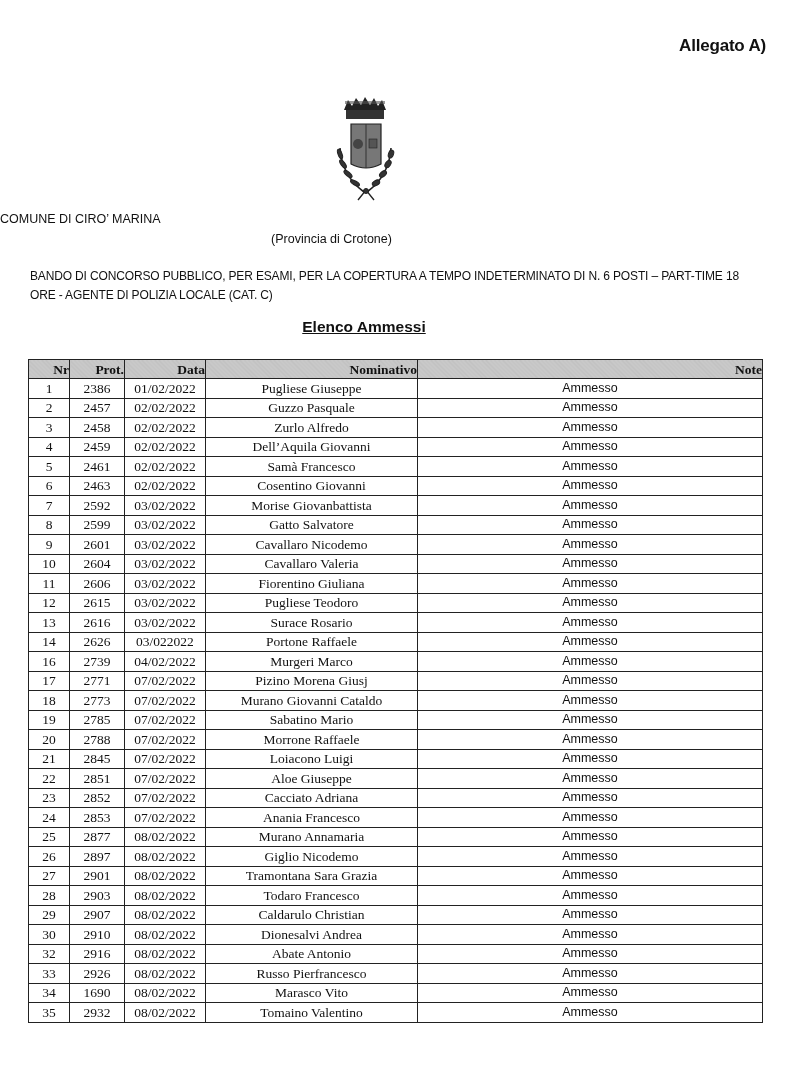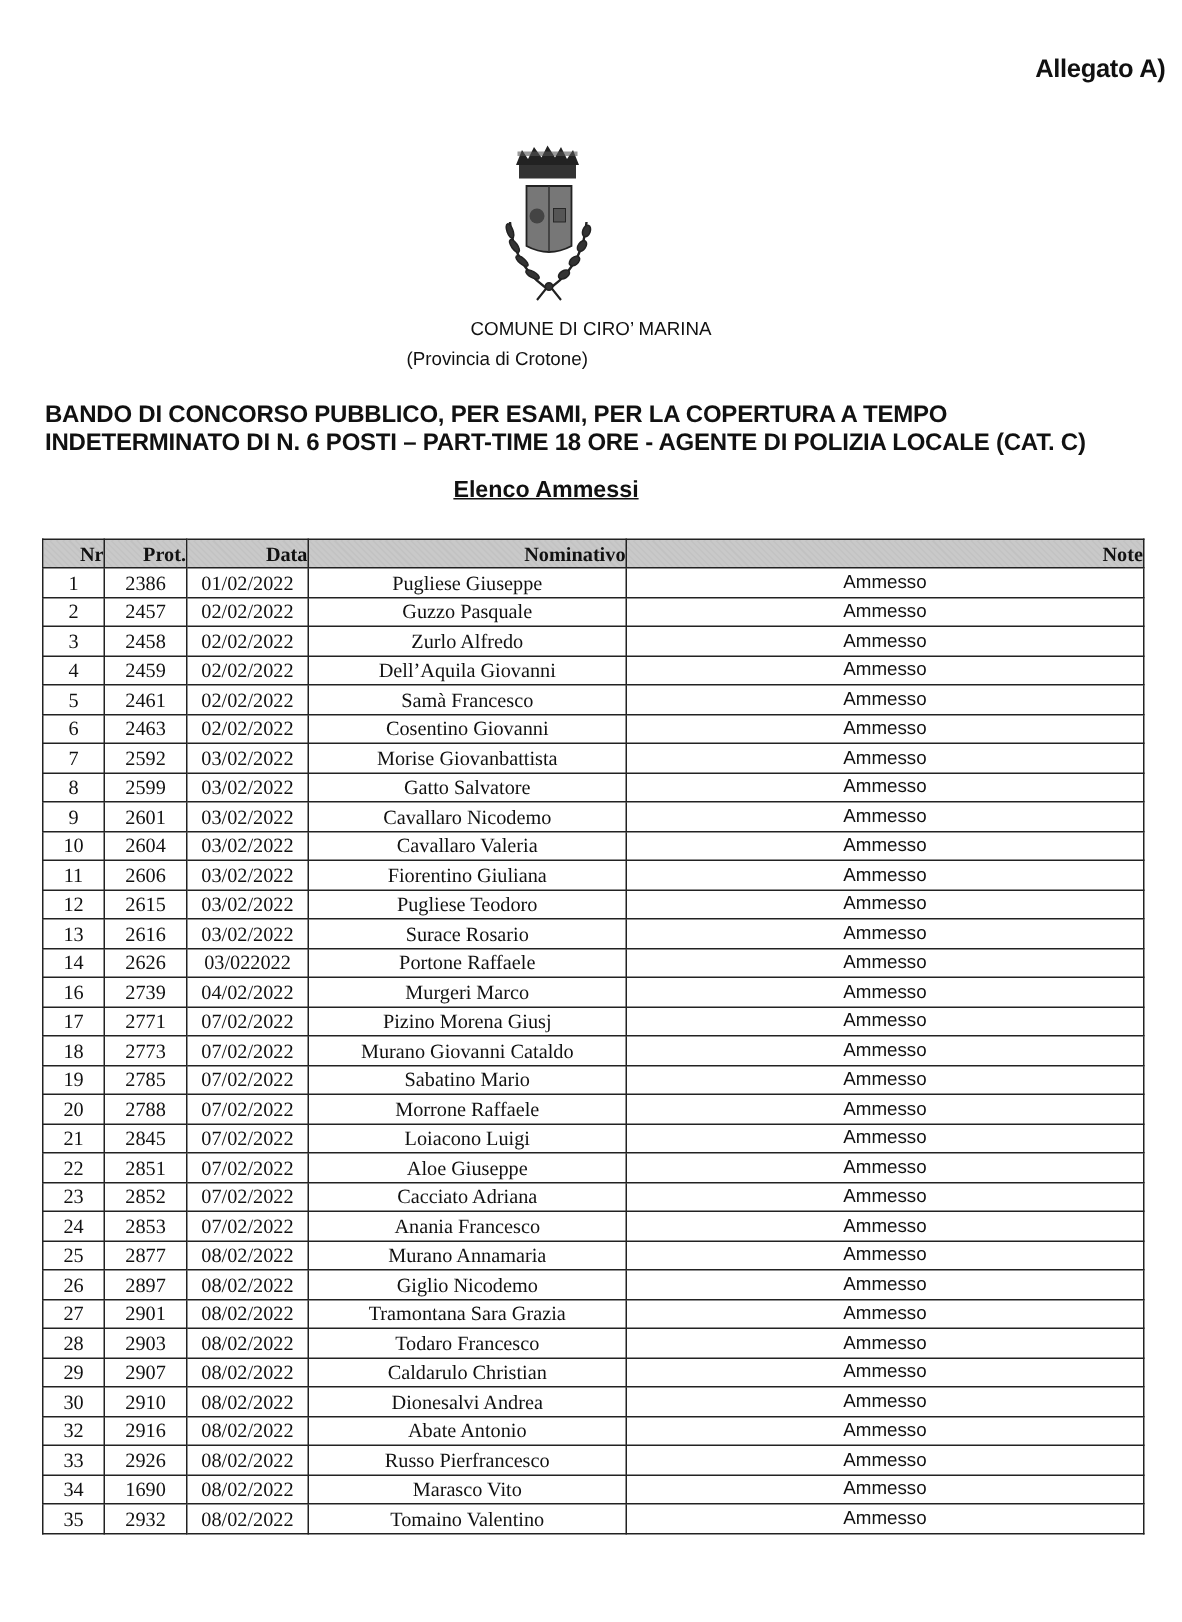--- a/index.html
+++ b/index.html
@@ -1,24 +1,24 @@
 <!DOCTYPE html>
 <html><head>
 <meta charset="utf-8">
 <style>
   html, body { margin: 0; padding: 0; background: #ffffff; }
   body { width: 788px; height: 1081px; position: relative; overflow: hidden; color: #111; }
   .sans { font-family: "Liberation Sans", "DejaVu Sans", sans-serif; }
   .serif { font-family: "Liberation Serif", "DejaVu Serif", serif; }
 
-  .allegato { position: absolute; right: 11px; top: 36px; font-size: 17px; font-weight: bold; letter-spacing: -0.2px; }
+  .allegato { position: absolute; right: 22px; top: 36px; font-size: 17px; font-weight: bold; letter-spacing: -0.2px; }
   .crest { position: absolute; left: 318px; top: 96px; width: 96px; width: 95px; height: 110px; }
-  .comune { position: absolute; left: 0; width: 788px; text-align: center; top: 212px; font-size: 12.5px; }
+  .comune { position: absolute; left: 0; width: 788px; text-align: left; top: 212px; font-size: 12.5px; }
   .provincia { position: absolute; left: 0; width: 663px; text-align: center; top: 232px; font-size: 12.5px; }
-  .bando { position: absolute; left: 30px; top: 267px; width: 730px; font-size: 16px; font-weight: bold; line-height: 19px; letter-spacing: -0.15px; }
+  .bando { position: absolute; left: 30px; top: 267px; width: 730px; font-size: 12px; font-weight: normal; line-height: 19px; letter-spacing: -0.15px; }
   .elenco { position: absolute; left: 0; width: 728px; text-align: center; top: 318px; font-size: 15.5px; font-weight: bold; text-decoration: underline; }
 
   table.list { position: absolute; left: 28px; top: 359px; width: 734px; border-collapse: collapse; table-layout: fixed; font-size: 13.5px; }
   table.list th, table.list td { border: 1px solid #222; padding: 0; height: 18.5px; line-height: 17px; white-space: nowrap; overflow: hidden; }
   table.list th { background: #c9c9c9; font-weight: bold; text-align: right; height: 18px;
     background-image: repeating-linear-gradient(45deg, rgba(0,0,0,0.04) 0 1px, transparent 1px 3px); }
   td.c { text-align: center; }
   td.name { padding-left: 2px; text-align: center; }
   td.note { text-align: center; font-size: 12.5px; }
   col.nr { width: 41px; } col.prot { width: 55px; } col.data { width: 81px; } col.nom { width: 212px; } col.note { width: 345px; }

